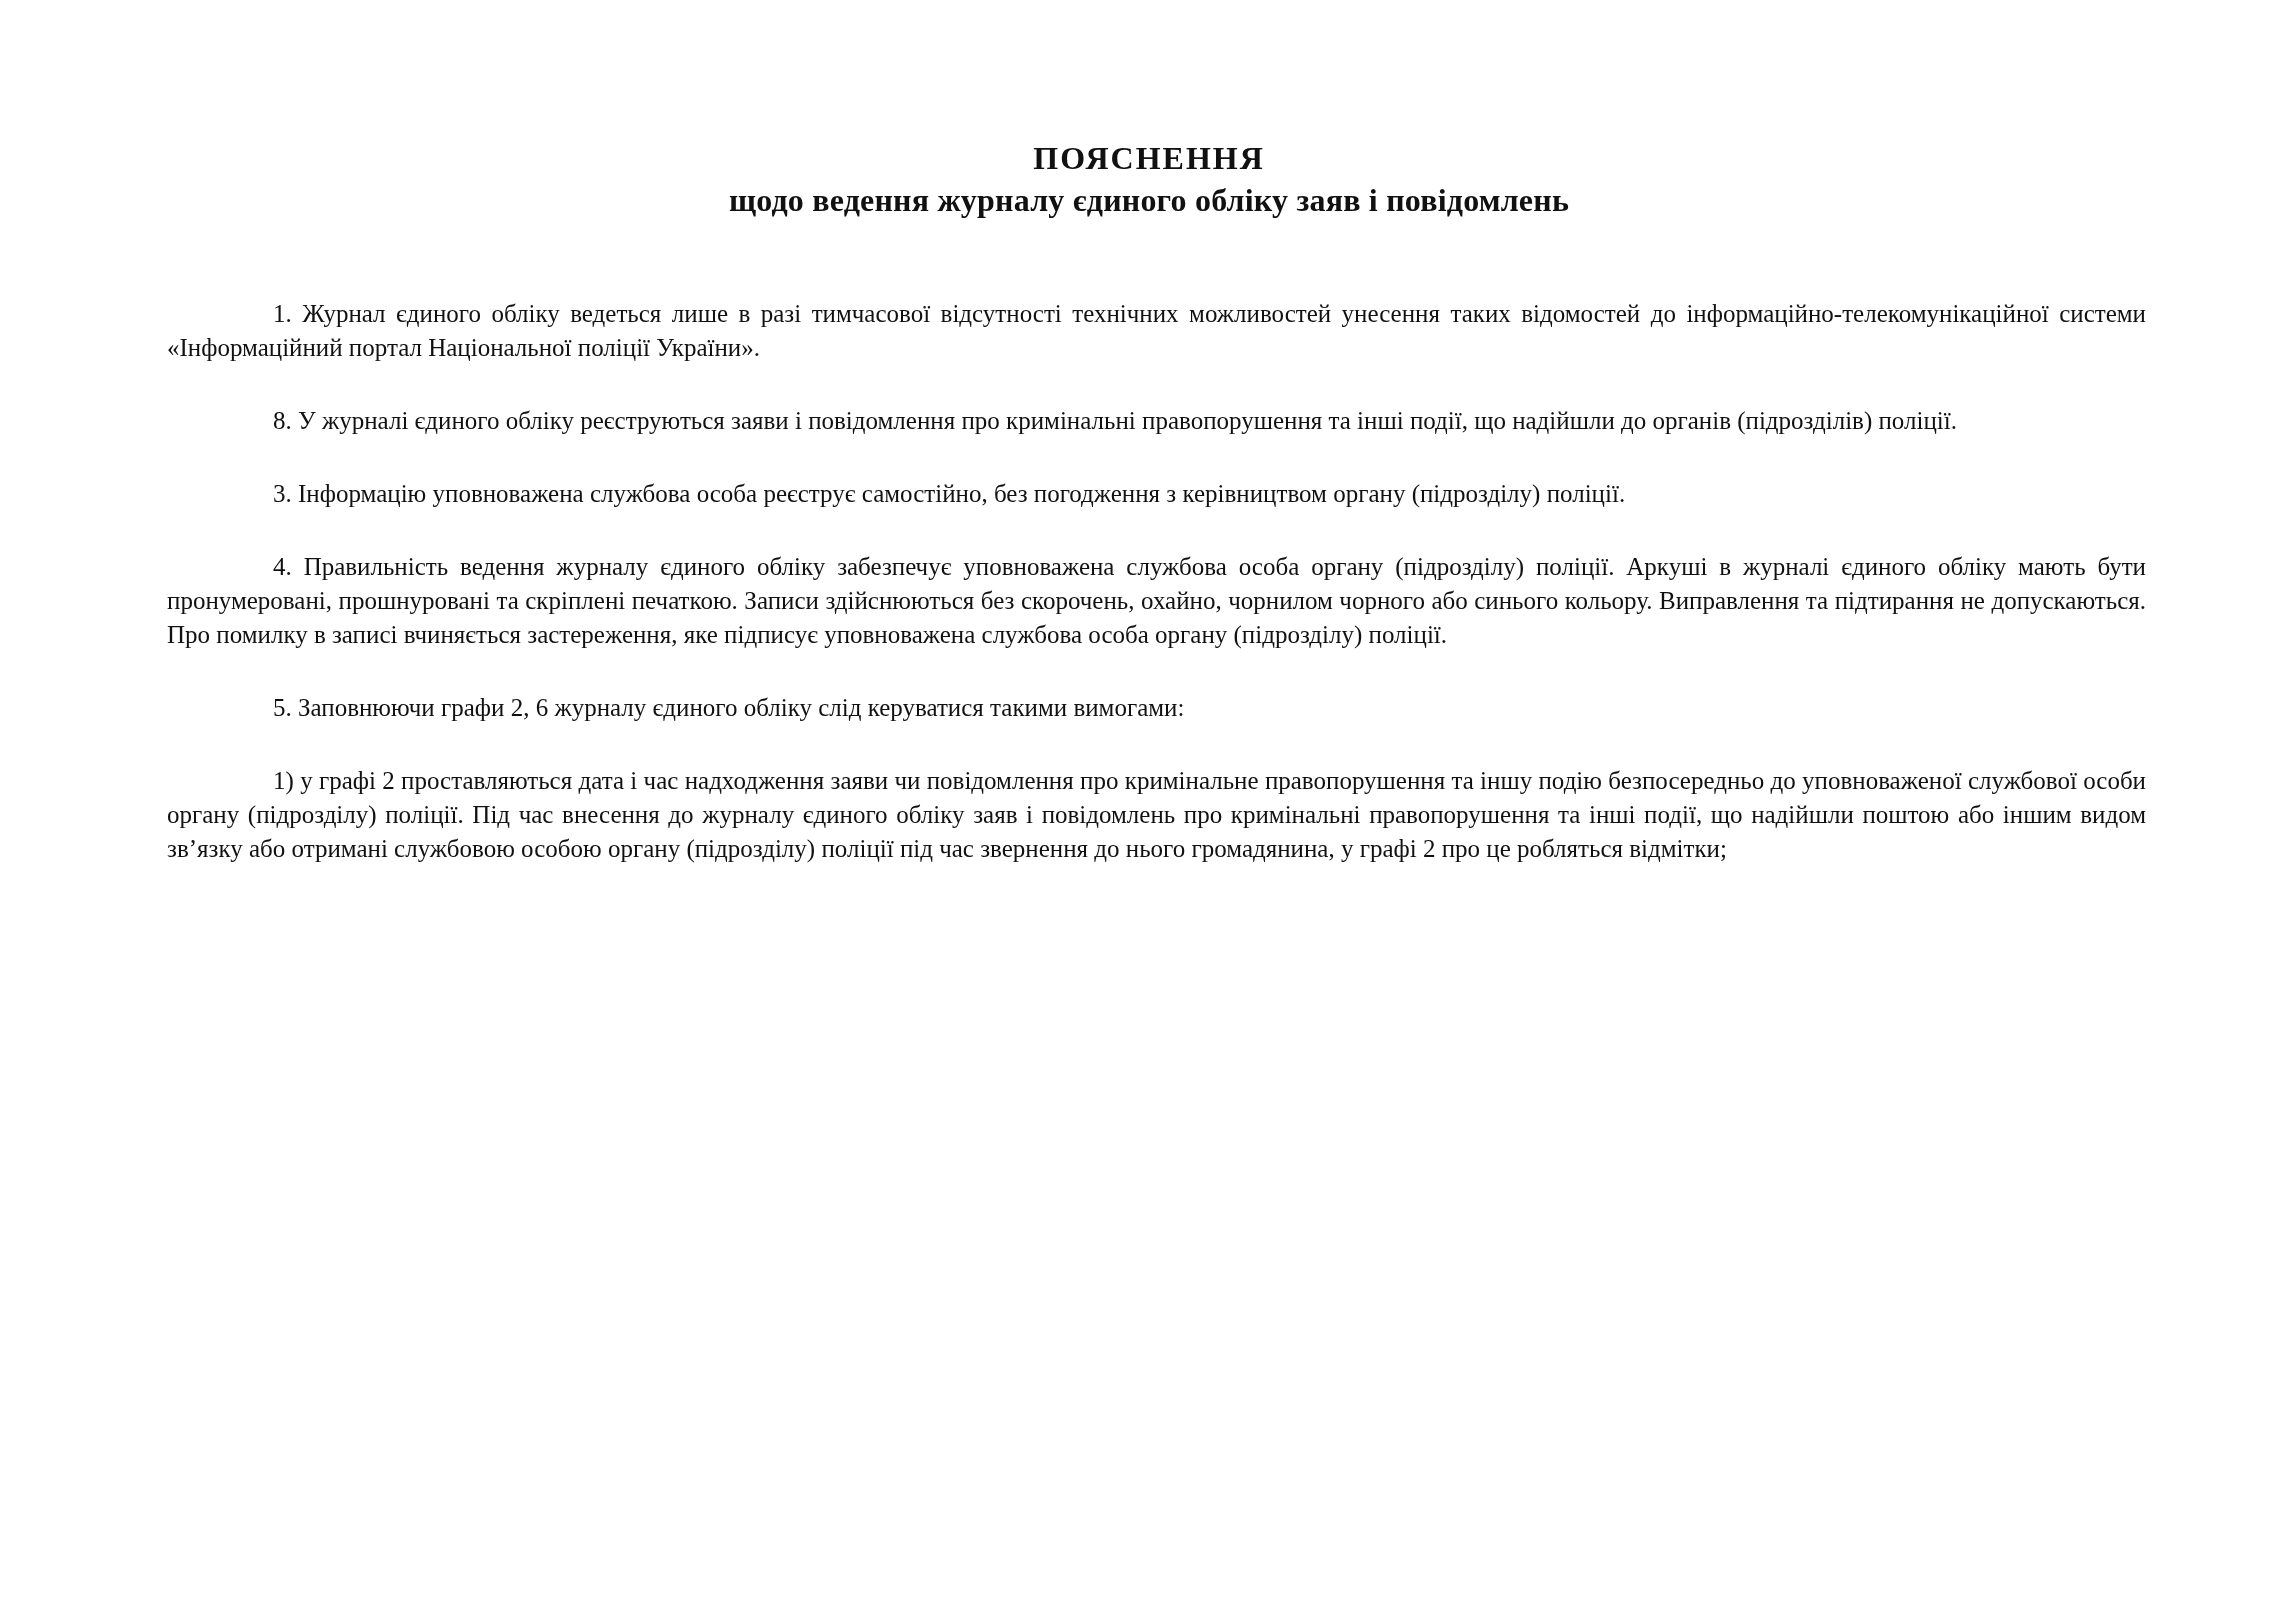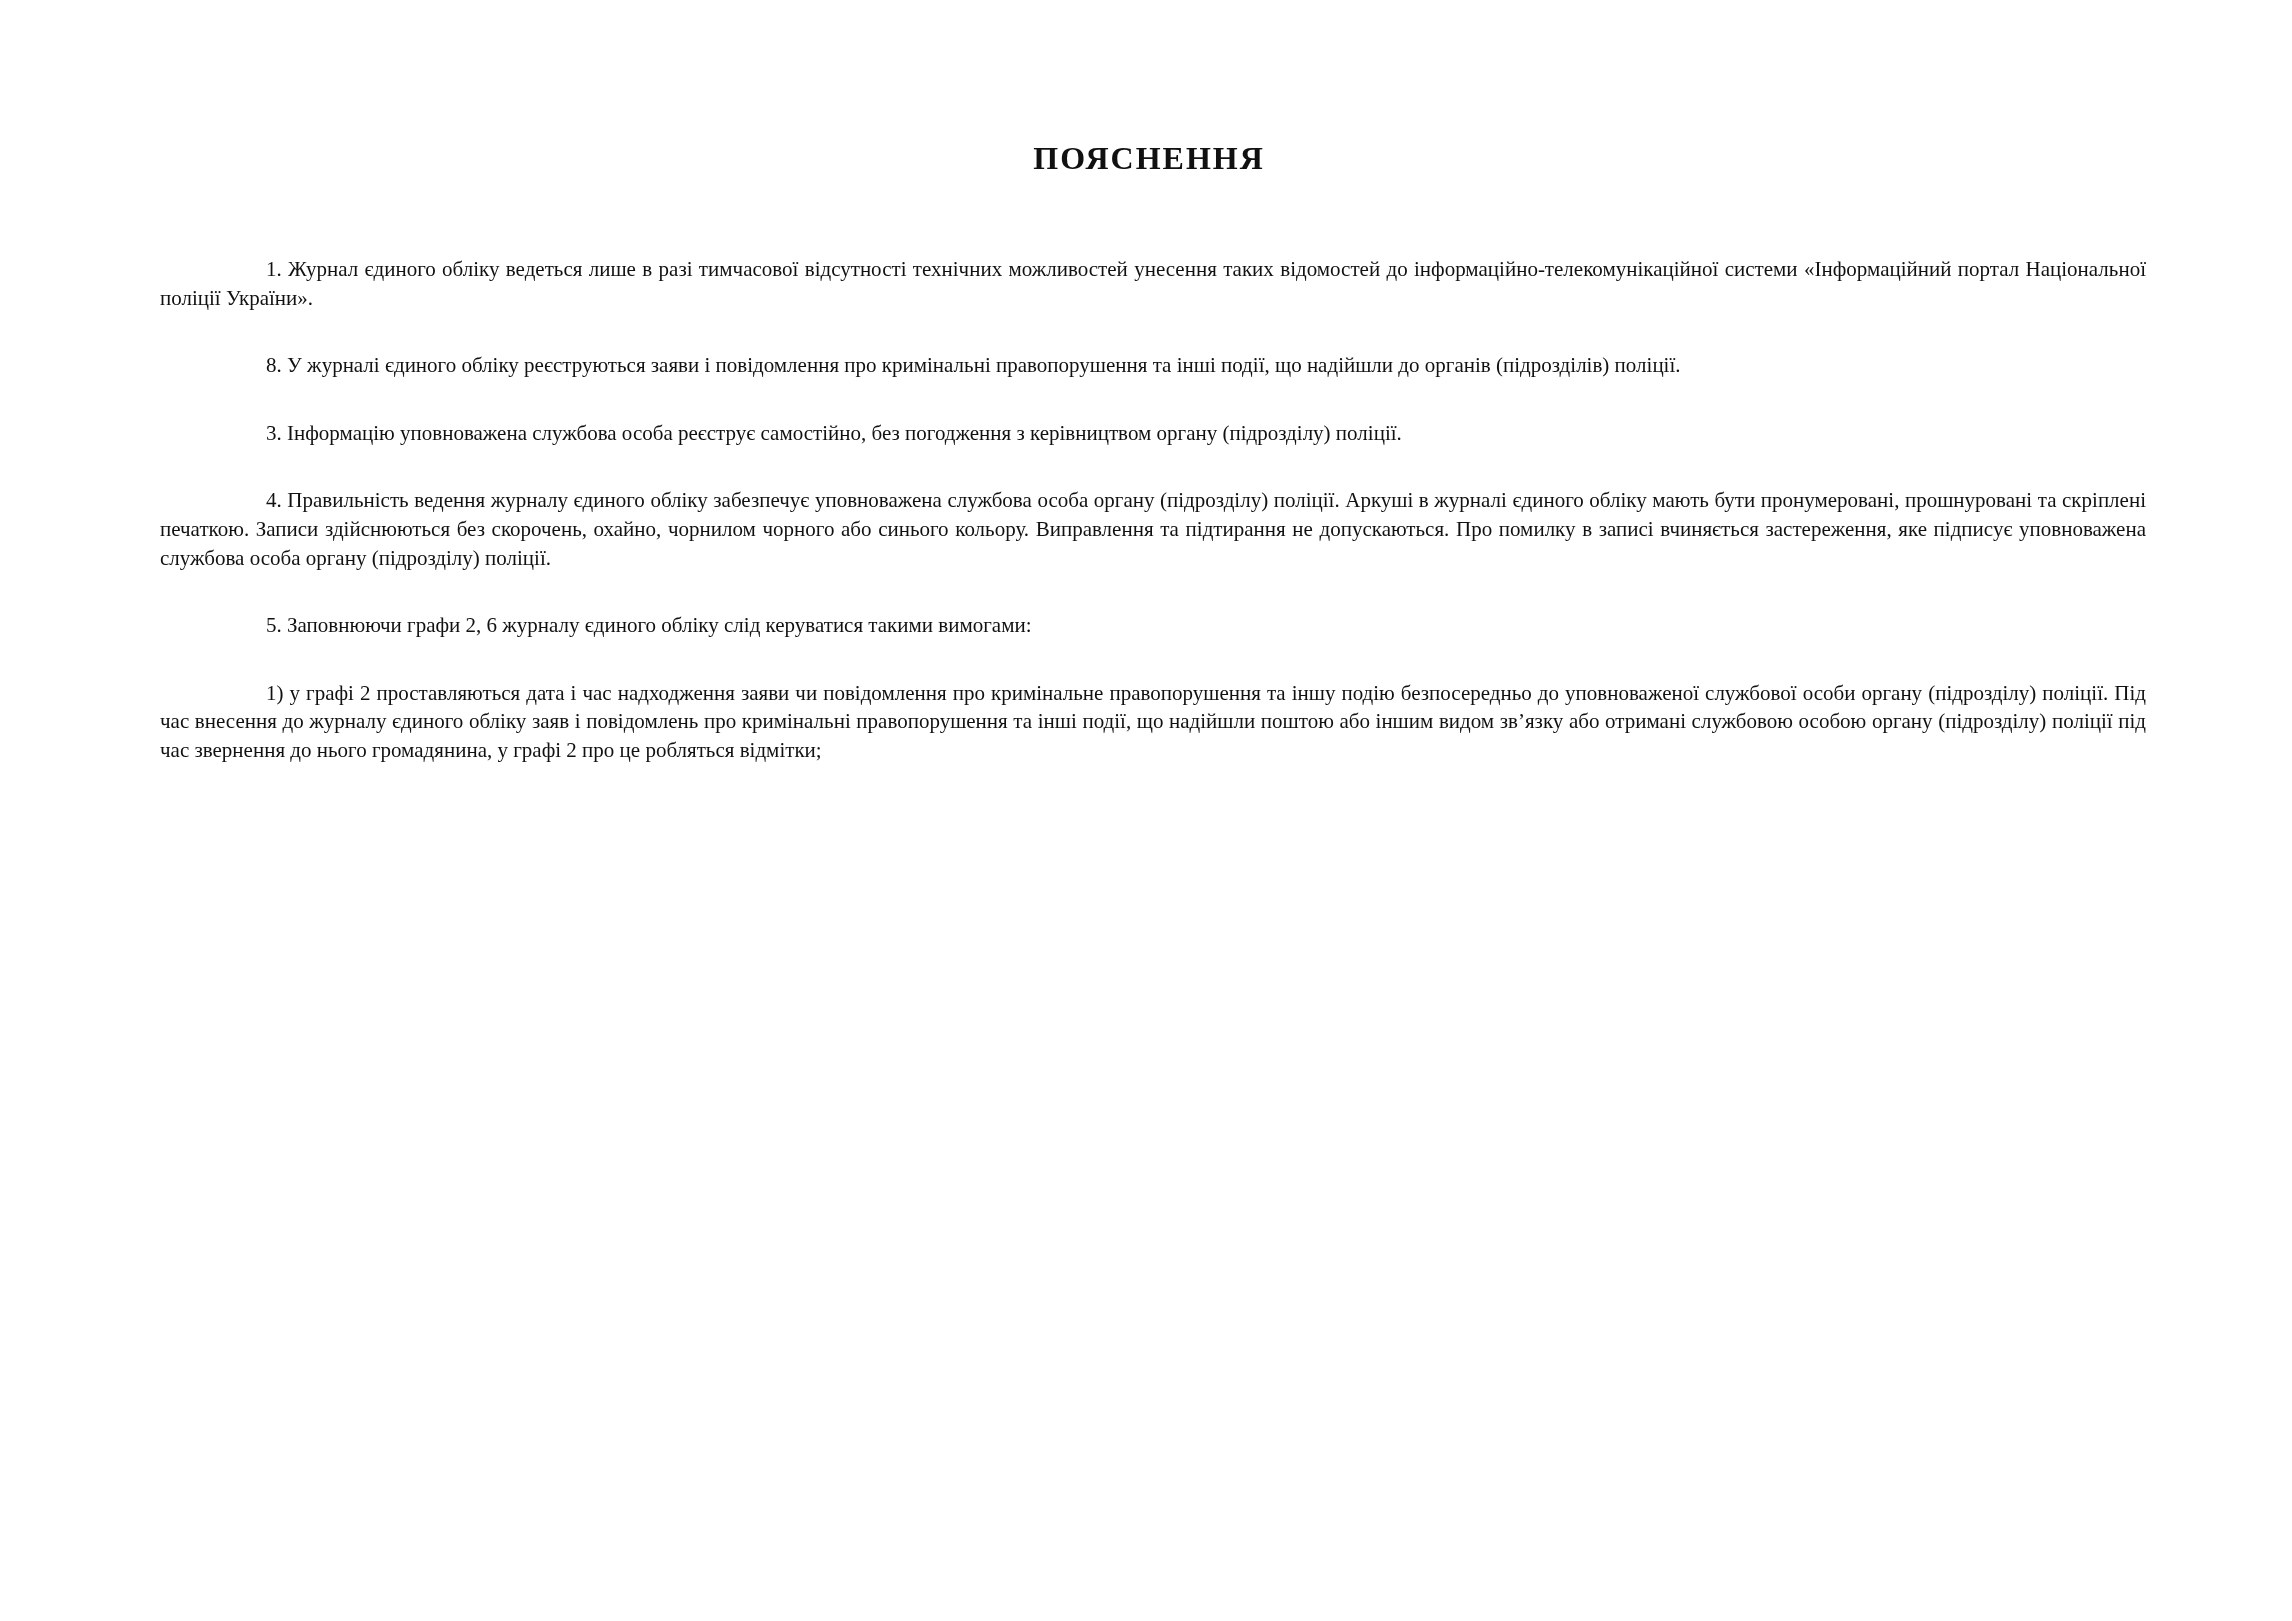--- a/index.html
+++ b/index.html
@@ -34,39 +34,40 @@
     letter-spacing: 2px;
   }
   .doc-title .line2,
   .doc-title .line3 {
     display: block;
   }
   .body-text {
     margin-top: 76px;
   }
   p.para {
-    margin: 0 0 39px 8px;
-    font-size: 21px;
+    margin: 0 0 39px 15px;
+    font-size: 25px;
     line-height: 1.36;
     text-align: justify;
     text-indent: 106px;
     text-justify: inter-word;
     hyphens: manual;
   }
   p.para:last-child {
     margin-bottom: 0;
   }
 </style>
 </head>
 <body>
 
 <div class="page">
 
   <div class="doc-title">
     <span class="line1">ПОЯСНЕННЯ</span>
+    <span class="line2">щодо ведення журналу єдиного обліку заяв і повідомлень</span>
   </div>
 
   <div class="body-text">
     <p class="para">1. Журнал єдиного обліку ведеться лише в разі тимчасової відсутності технічних можливостей унесення таких відомо­стей до інформаційно-телекомунікаційної системи «Інформаційний портал Національної поліції України».</p>
     <p class="para">8. У журналі єдиного обліку реєструються заяви і повідомлення про кримінальні правопорушення та інші події, що надійшли до органів (підрозділів) поліції.</p>
     <p class="para">3. Інформацію уповноважена службова особа реєструє самостійно, без погодження з керівництвом органу (підрозділу) поліції.</p>
     <p class="para">4. Правильність ведення журналу єдиного обліку забезпечує уповноважена службова особа органу (підрозділу) полі­ції. Аркуші в журналі єдиного обліку мають бути пронумеровані, прошнуровані та скріплені печаткою. Записи здійснюються без скорочень, охайно, чорнилом чорного або синього кольору. Виправлення та підтирання не допускаються. Про помилку в записі вчиняється застереження, яке підписує уповноважена службова особа органу (підрозділу) поліції.</p>
     <p class="para">5. Заповнюючи графи 2, 6 журналу єдиного обліку слід керуватися такими вимогами:</p>
     <p class="para">1) у графі 2 проставляються дата і час надходження заяви чи повідомлення про кримінальне правопорушення та іншу подію безпосередньо до уповноваженої службової особи органу (підрозділу) поліції. Під час внесення до журналу єдиного обліку заяв і повідомлень про кримінальні правопорушення та інші події, що надійшли поштою або іншим видом зв’язку або отримані службовою особою органу (підрозділу) поліції під час звернення до нього громадянина, у графі 2 про це робляться відмітки;</p>
   </div>

